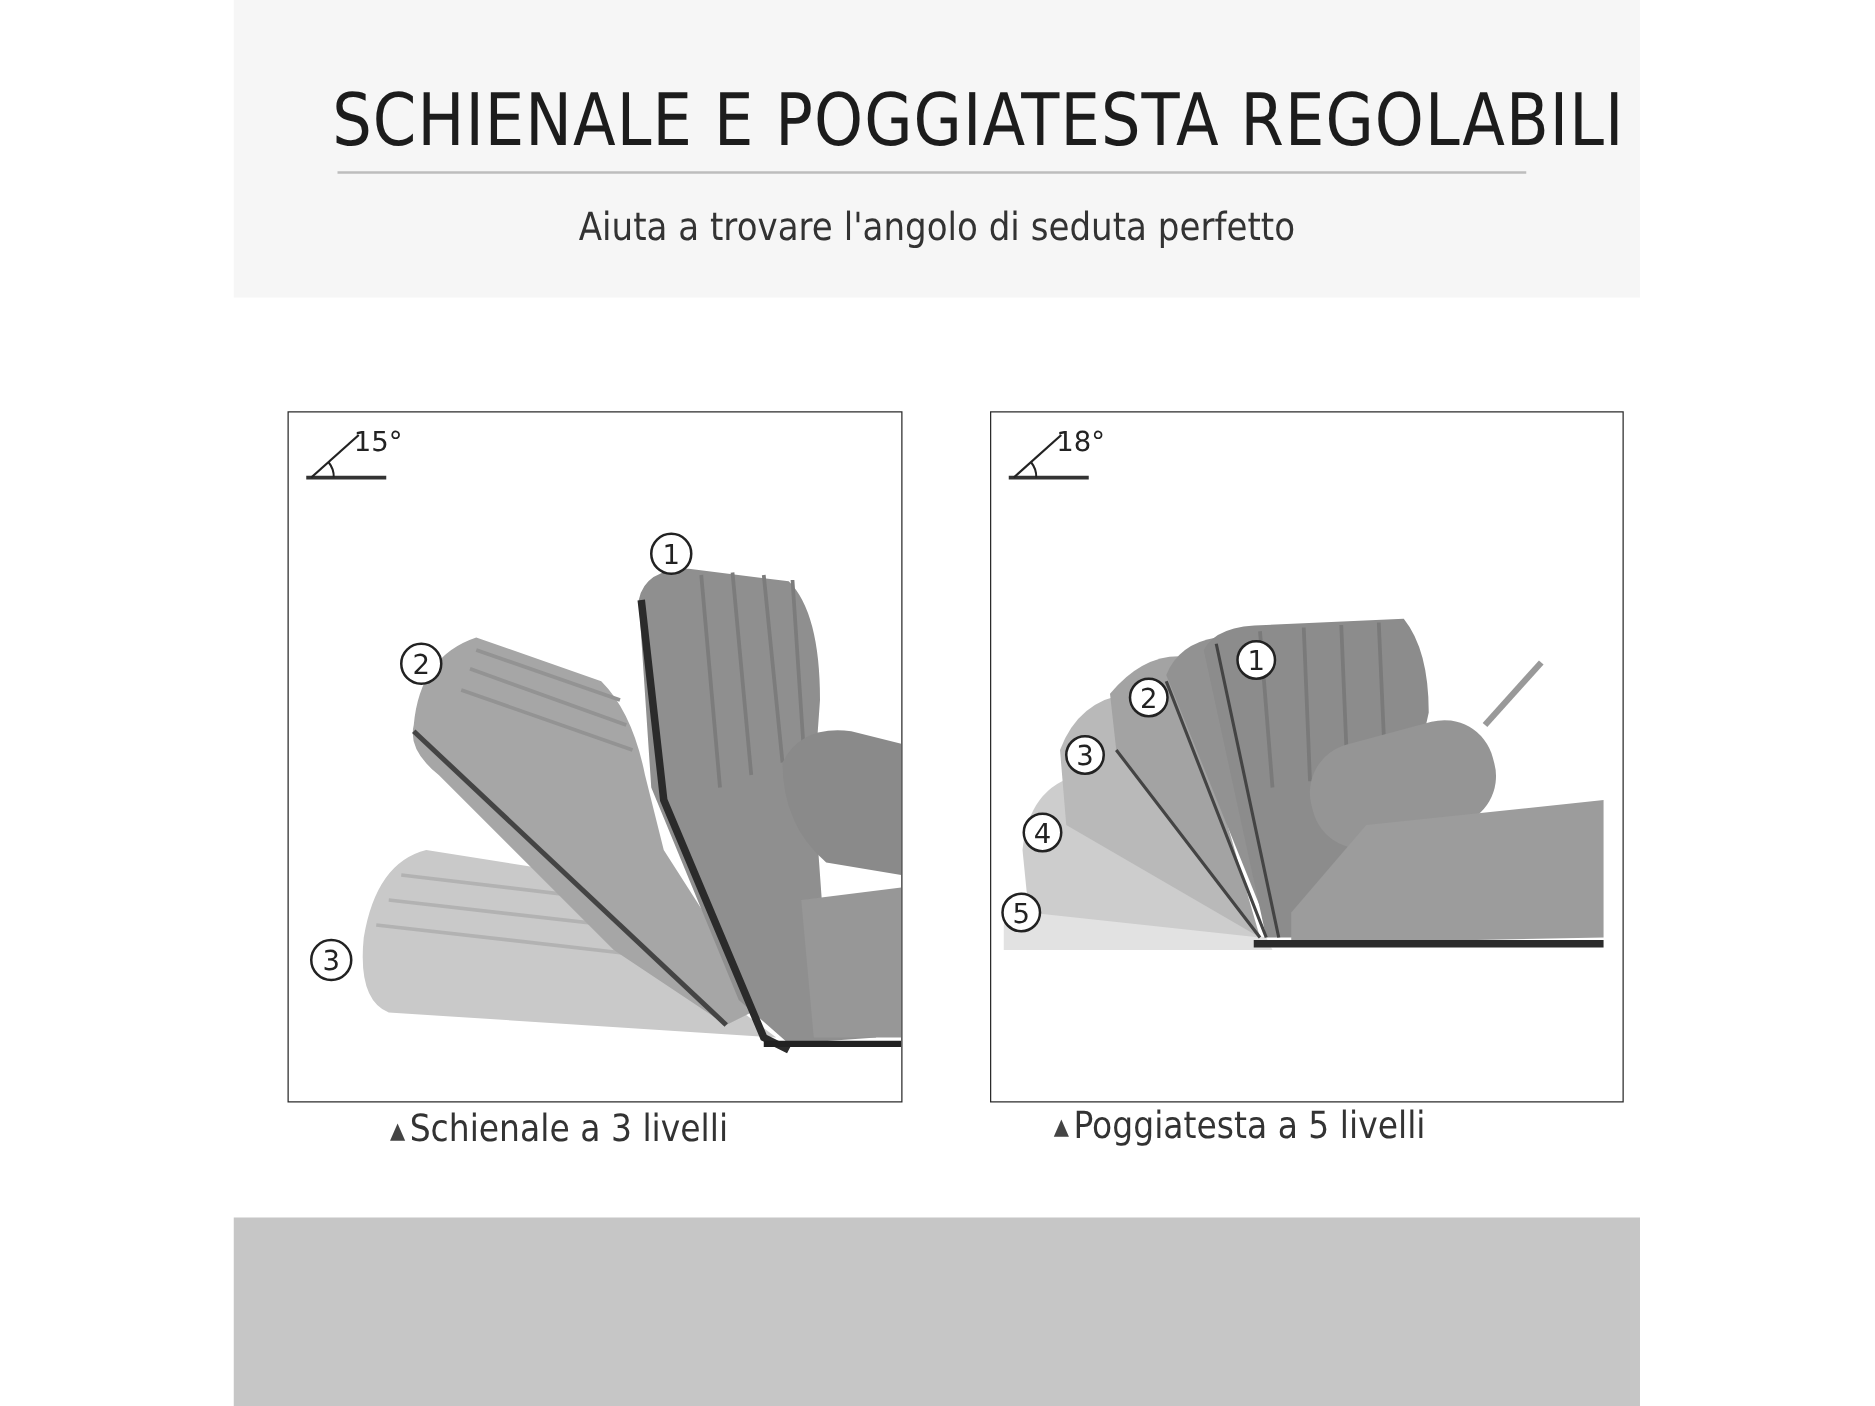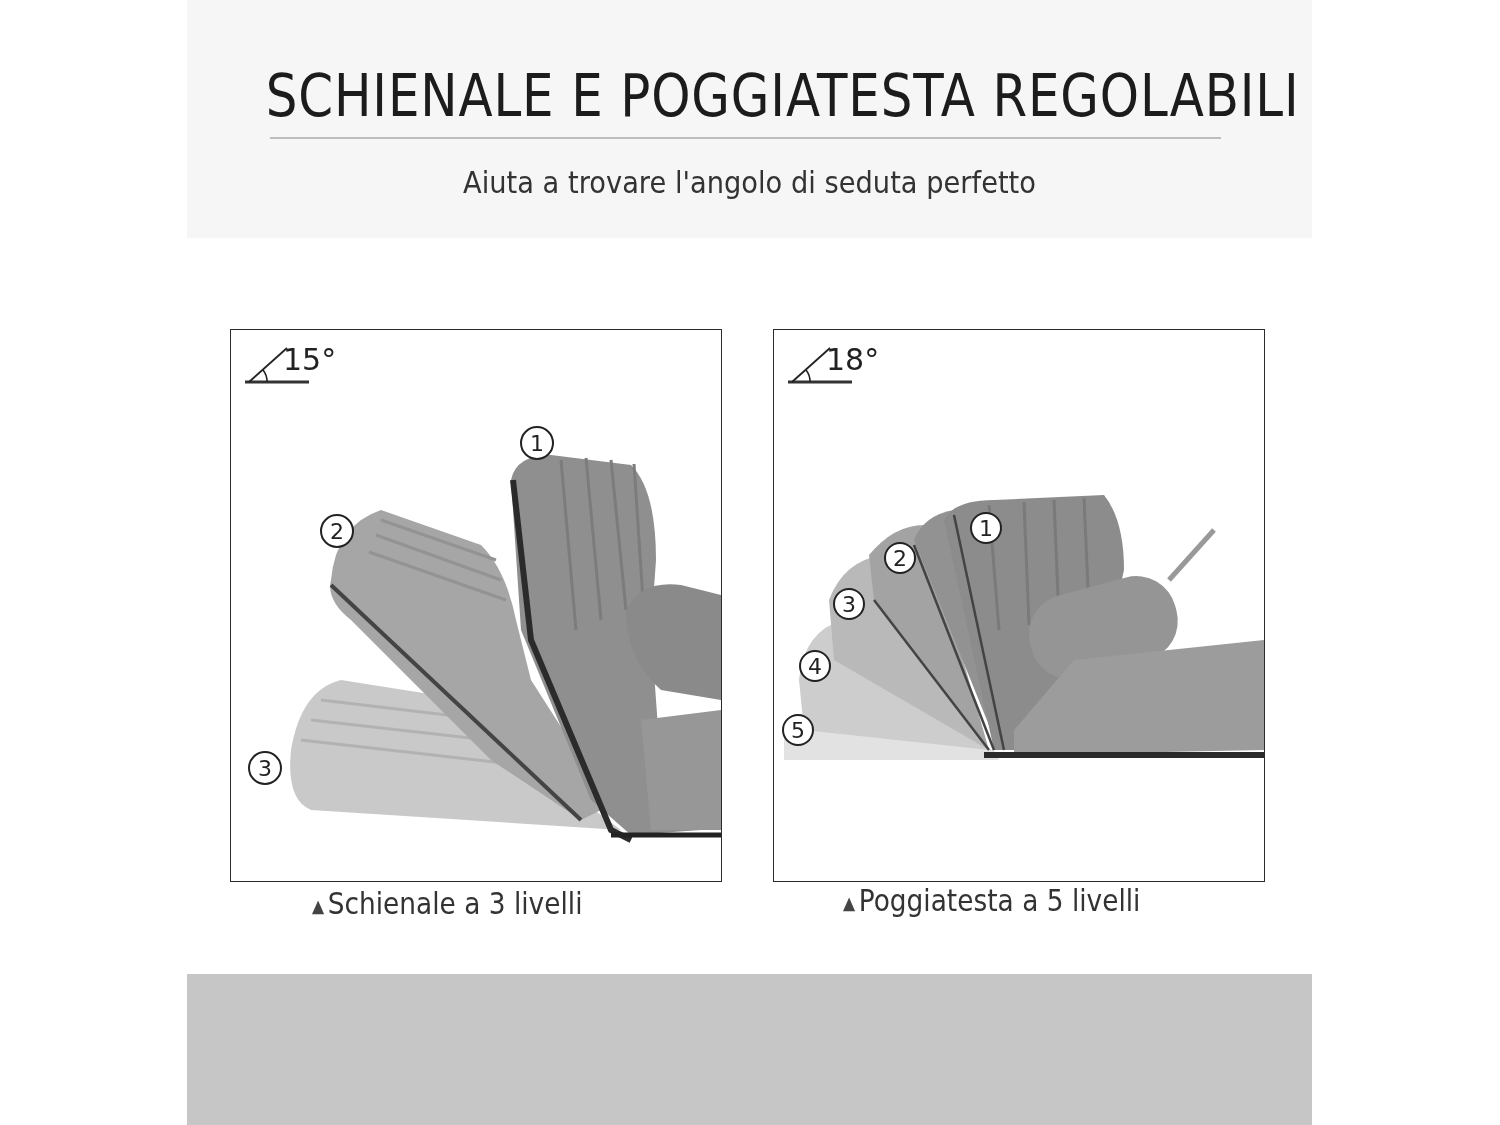--- a/index.html
+++ b/index.html
@@ -7,23 +7,23 @@
          font-family:"Liberation Sans", "DejaVu Sans", sans-serif; }
   .header { position:absolute; left:187px; top:0; width:1125px; height:238px; background:#f6f6f6;text-decoration:underline; }
   .title { position:absolute; left:0; right:0; top:62px; text-align:center; font-size:58px;
            color:#1c1c1c; letter-spacing:1px; font-family:"DejaVu Sans", sans-serif; font-weight:normal;
            transform:scaleX(0.86); transform-origin:center; white-space:nowrap; }
   .rule { position:absolute; left:83px; width:951px; top:137px; height:2px; background:#bdbdbd; }
   .subtitle { position:absolute; left:0; right:0; top:164px; text-align:center; font-size:31px; color:#333;
               font-family:"DejaVu Sans", sans-serif; transform:scaleX(0.88); transform-origin:center; white-space:nowrap; }
   .panel { position:absolute; top:329px; width:490px; height:551px; border:1.5px solid #2b2b2b; background:#fff; overflow:hidden; }
   .panel.left { left:230px; }
-  .panel.right { left:773px; }
+  .panel.right { left:792px;padding-left:15px; }
   .angle { position:absolute; left:10px; top:8px; width:80px; height:50px; }
-  .angle-text { position:absolute; left:52px; top:12px; font-size:30px; color:#222; font-family:"DejaVu Sans", sans-serif; }
+  .angle-text { position:absolute; left:52px; top:12px; font-size:22px; color:#222; font-family:"DejaVu Sans", sans-serif; }
   .illus { position:absolute; left:0; top:0; width:490px; height:551px; }
   .caption { position:absolute; top:886px; font-size:30px; color:#333; font-family:"DejaVu Sans", sans-serif;
              white-space:nowrap; transform:scaleX(0.88); transform-origin:left; }
   .caption.left { left:312px; }
   .caption.right { left:843px; top:883px; }
   .caret { font-size:18px; color:#444; vertical-align:middle; margin-right:4px; }
   .footer-band { position:absolute; left:187px; top:974px; width:1125px; height:151px; background:#c6c6c6; }
   .num text { font-family:"DejaVu Sans", sans-serif; }
 </style>
 </head>

